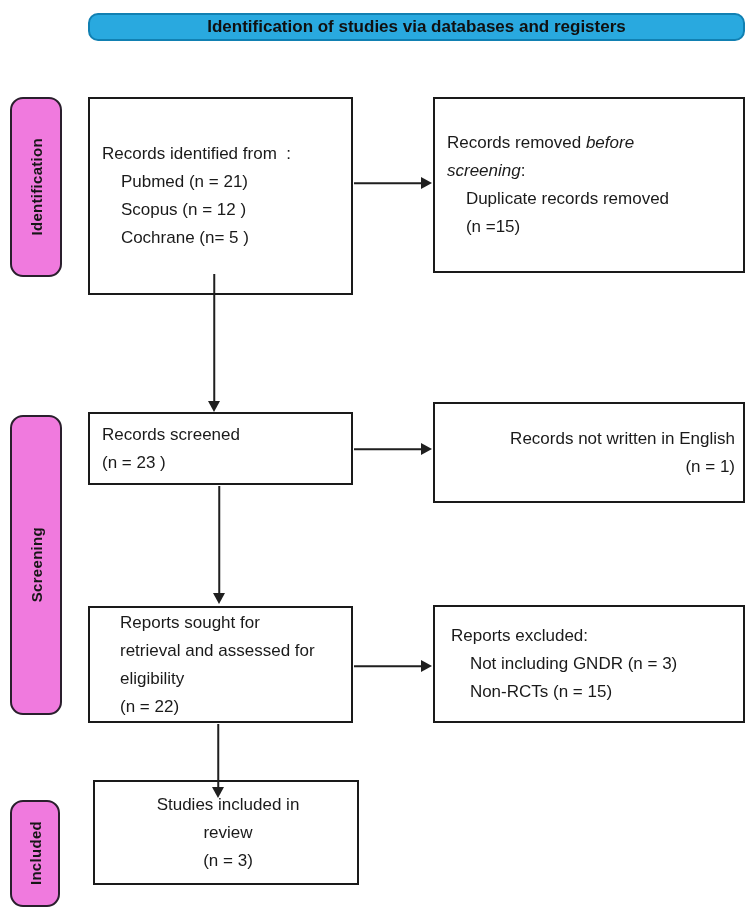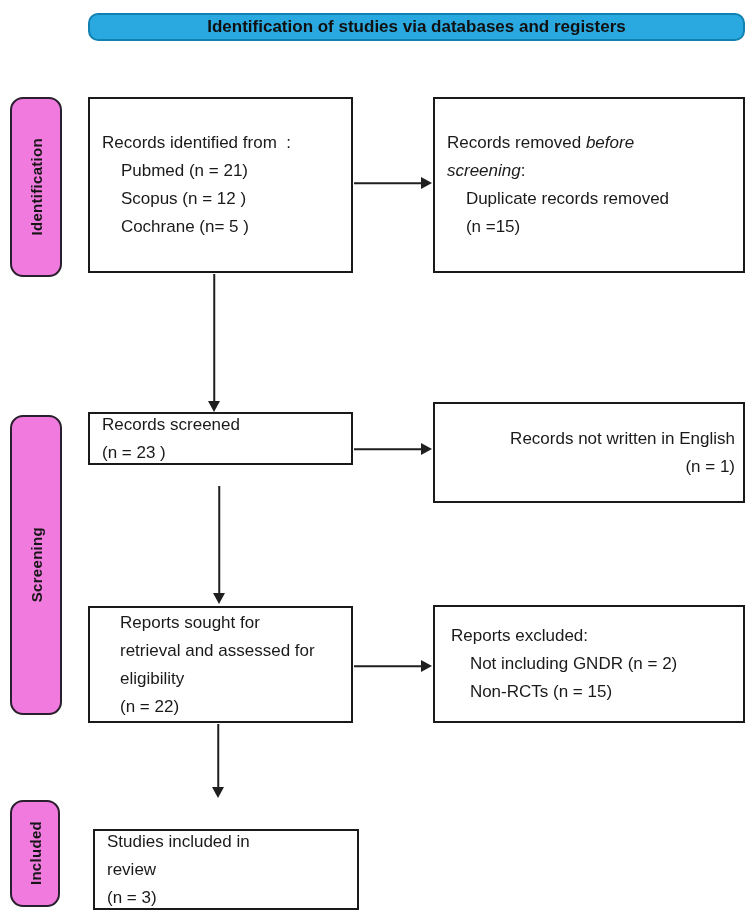--- a/index.html
+++ b/index.html
@@ -46,27 +46,27 @@
   .flow-box{
     position:absolute;
     background:#ffffff;
     border:2px solid var(--box-border);
     display:flex;flex-direction:column;justify-content:center;
     padding:6px 8px 6px 12px;
   }
   .box-line{
     font-size:17px;line-height:28px;white-space:pre;color:var(--text);
   }
-  #box-records-identified{left:88px;top:97px;width:265px;height:176px;}
+  #box-records-identified{left:88px;top:97px;width:265px;height:198px;}
   #box-records-removed{left:433px;top:97px;width:312px;height:176px;}
-  #box-records-screened{left:88px;top:412px;width:265px;height:53px;}
+  #box-records-screened{left:88px;top:412px;width:265px;height:73px;}
   #box-records-not-english{left:433px;top:402px;width:312px;height:101px;align-items:flex-end;}
   #box-reports-sought{left:88px;top:606px;width:265px;height:117px;padding-left:30px;}
   #box-reports-excluded{left:433px;top:605px;width:312px;height:118px;padding-left:16px;}
-  #box-studies-included{left:93px;top:829px;width:266px;height:81px;}
+  #box-studies-included{left:93px;top:780px;width:266px;height:105px;align-items:center;}
 
   .arrow{position:absolute;}
   .arrow .line{position:absolute;background:var(--arrow);}
   .arrow .head{position:absolute;width:0;height:0;}
   .arrow-v .line{left:50%;transform:translateX(-50%);top:0;bottom:10px;width:1.5px;}
   .arrow-v .head{
     bottom:0;left:50%;transform:translateX(-50%);
     border-left:6px solid transparent;border-right:6px solid transparent;
     border-top:11px solid var(--arrow);
   }
@@ -123,21 +123,21 @@
       <div class="box-line"><span>(n = 1)</span></div>
     </div>
   <div class="flow-box" id="box-reports-sought">
       <div class="box-line"><span>Reports sought for</span></div>
       <div class="box-line"><span>retrieval and assessed for</span></div>
       <div class="box-line"><span>eligibility</span></div>
       <div class="box-line"><span>(n = 22)</span></div>
     </div>
   <div class="flow-box" id="box-reports-excluded">
       <div class="box-line"><span>Reports excluded:</span></div>
-      <div class="box-line"><span>    Not including GNDR (n = 2)</span></div>
+      <div class="box-line"><span>    Not including GNDR (n = 3)</span></div>
       <div class="box-line"><span>    Non-RCTs (n = 15)</span></div>
     </div>
   <div class="flow-box" id="box-studies-included">
       <div class="box-line"><span>Studies included in</span></div>
       <div class="box-line"><span>review</span></div>
       <div class="box-line"><span>(n = 3)</span></div>
     </div>
 
   <div class="arrow arrow-v" id="arrow-identified-to-screened">
     <span class="line"></span>

